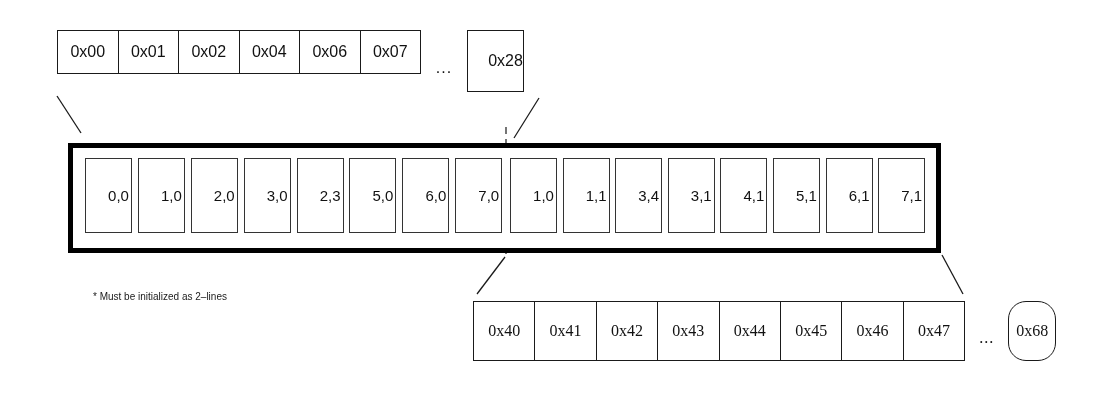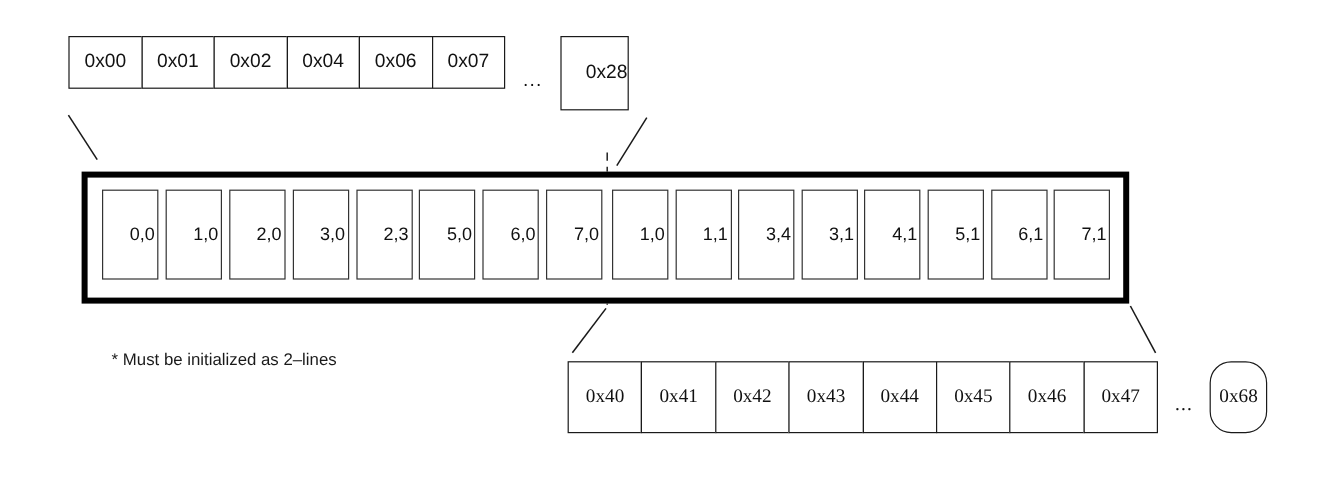--- a/index.html
+++ b/index.html
@@ -37,21 +37,21 @@
   }
   .bgroup{position:absolute;top:10px;display:flex;}
   .bgroup-left{left:12px;gap:5.9px;}
   .bgroup-right{left:437px;gap:5.6px;}
   .bcell{
     box-sizing:border-box;width:47px;height:75px;border:1px solid #333333;
     background:#ffffff;display:flex;align-items:center;justify-content:center;
     font-size:15px;
     padding-left:20px;
   }
-  .note{position:absolute;left:93px;top:291px;font-size:14px;color:#1a1a1a;white-space:nowrap;}
+  .note{position:absolute;left:93px;top:291px;font-size:10px;color:#1a1a1a;white-space:nowrap;}
 </style>
 </head>
 <body>
 
 <div class="canvas">
 
   <svg class="overlay" viewBox="0 0 1113 400" aria-hidden="true">
     <line x1="57" y1="96" x2="81" y2="133"></line>
     <line x1="539" y1="98" x2="514" y2="138"></line>
     <line x1="505" y1="257" x2="477" y2="294"></line>

